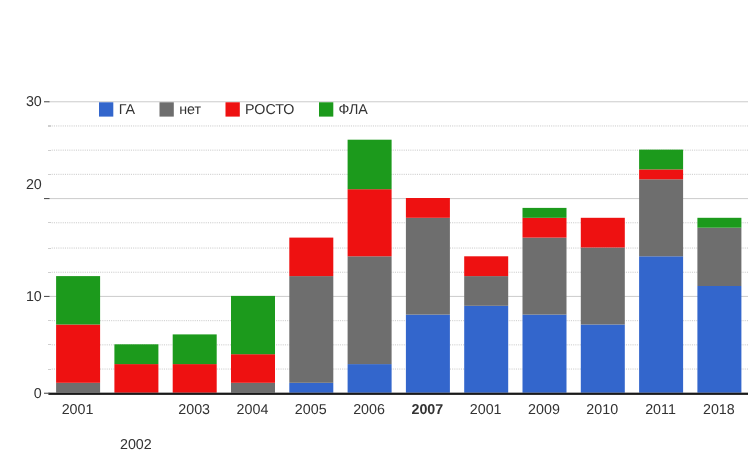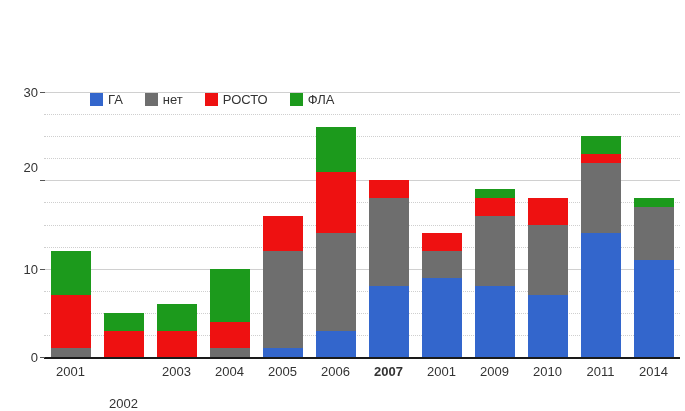--- a/index.html
+++ b/index.html
@@ -260,14 +260,14 @@
     <div class="xtick-label" style="left: 97px; width: 53px; margin-top: 32px;">2002</div>
     <div class="xtick-label" style="left: 150px; width: 53px;">2003</div>
     <div class="xtick-label" style="left: 203px; width: 53px;">2004</div>
     <div class="xtick-label" style="left: 256px; width: 53px;">2005</div>
     <div class="xtick-label" style="left: 309px; width: 53px;">2006</div>
     <div class="xtick-label" style="left: 362px; width: 53px; font-weight: bold;">2007</div>
     <div class="xtick-label" style="left: 415px; width: 53px;">2001</div>
     <div class="xtick-label" style="left: 468px; width: 53px;">2009</div>
     <div class="xtick-label" style="left: 521px; width: 53px;">2010</div>
     <div class="xtick-label" style="left: 574px; width: 53px;">2011</div>
-    <div class="xtick-label" style="left: 627px; width: 53px;">2014</div>
+    <div class="xtick-label" style="left: 627px; width: 53px;">2018</div>
   </div>
 
 </body></html>

